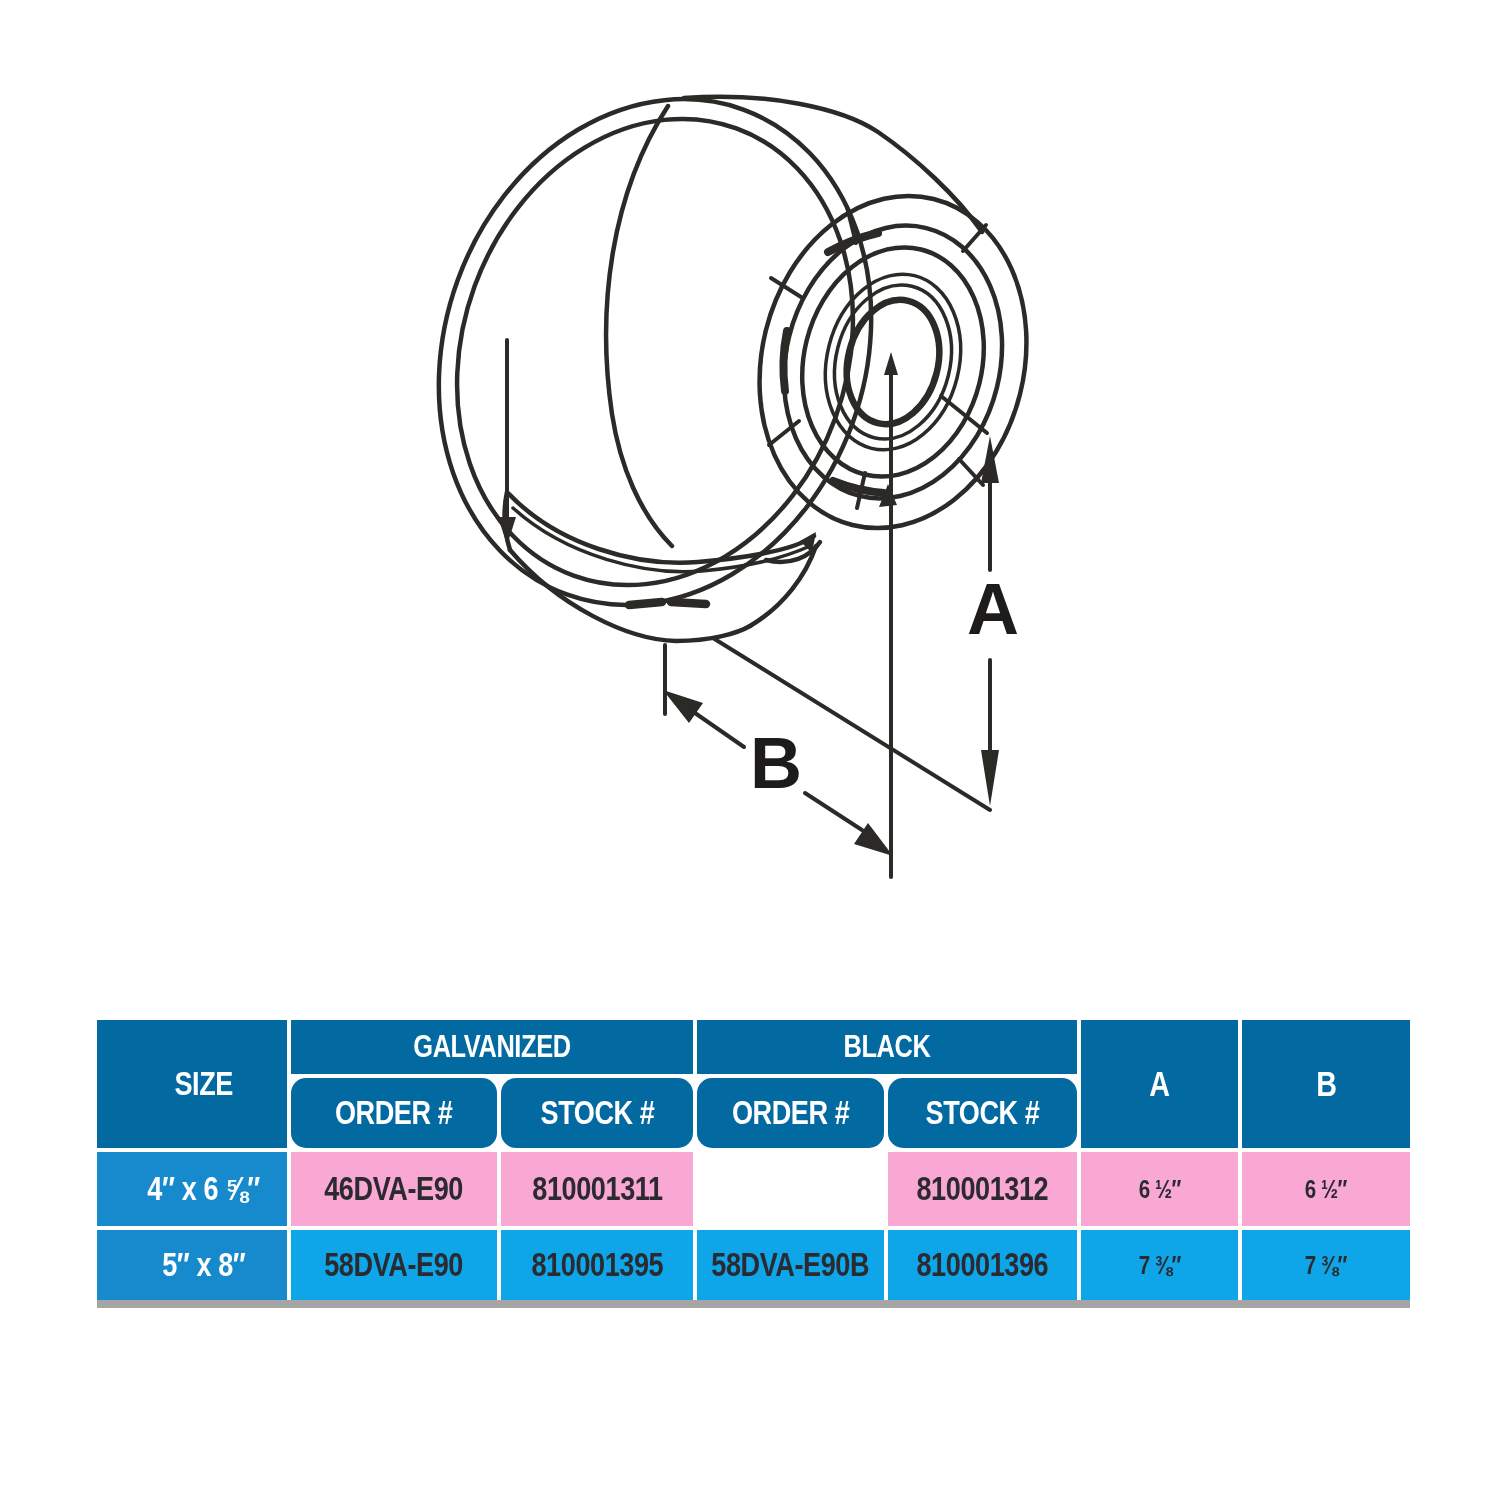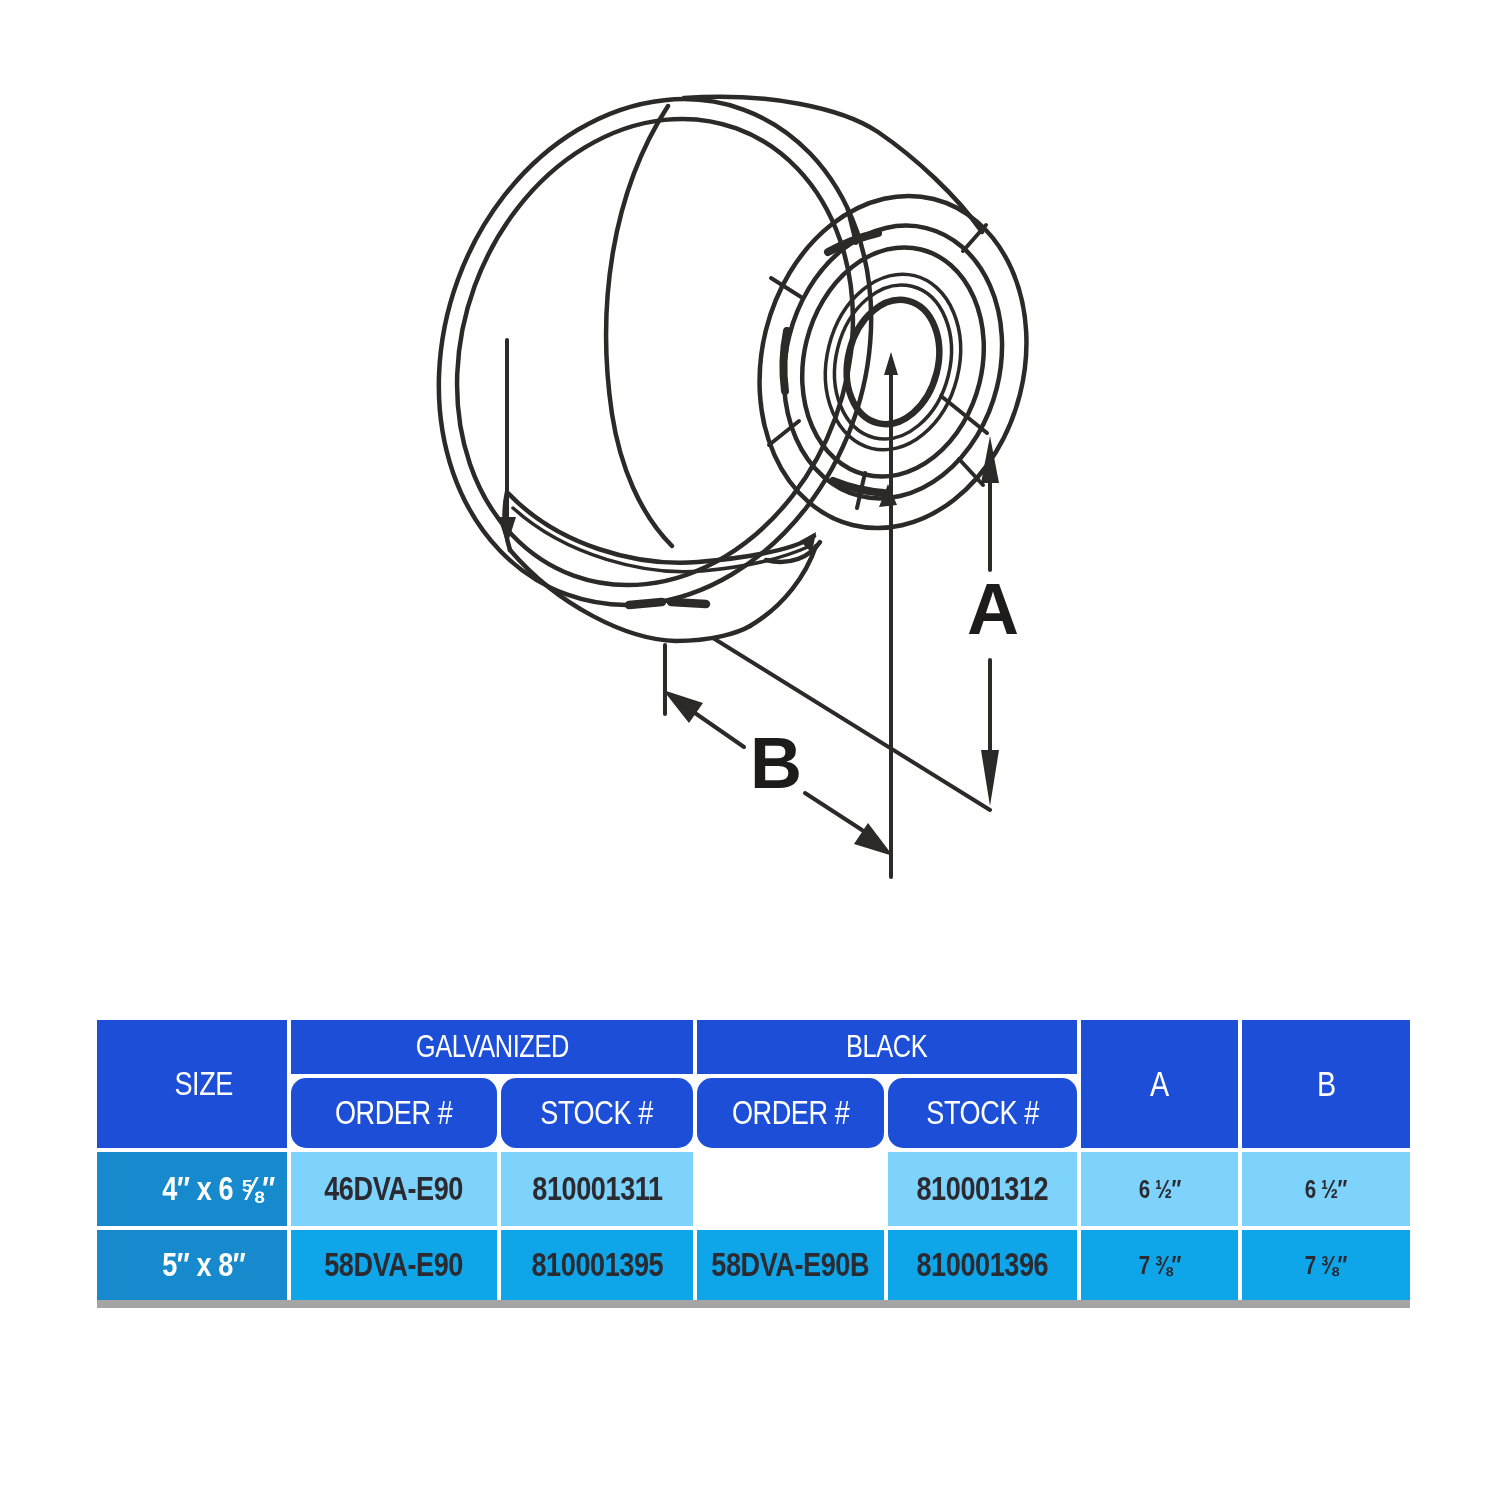--- a/index.html
+++ b/index.html
@@ -6,24 +6,24 @@
   .stage{position:relative;width:1500px;height:1500px;background:#ffffff;overflow:hidden;
          font-family:"Liberation Sans", sans-serif;}
   .diagram-wrap{position:absolute;left:0;top:0;width:1500px;height:1000px;}
   .dim-label{font-family:"Liberation Sans", sans-serif;font-weight:700;font-size:72px;fill:#1d1c1b;}
 
   
   .spec-table{position:absolute;left:97px;top:1020px;width:1313px;}
   .grid{display:grid;grid-template-columns:190px 206px 192px 187px 189px 157px 168px;
         grid-template-rows:54px 70px 74px 70px;gap:4px;background:#ffffff;}
   .cell{display:flex;align-items:center;justify-content:center;overflow:hidden;}
-  .hdr{background:#1d4ed8;color:#ffffff;font-weight:400;}
+  .hdr{background:#0369a1;color:#ffffff;font-weight:700;}
   .hdr-span{grid-row:1/3;}
   .blue{background:#168acc;color:#ffffff;font-weight:700;}
-  .r1{background:#7dd3fc;color:#2b2a30;}
+  .r1{background:#f9a8d4;color:#2b2a30;}
   .r2{background:#0ea5e9;color:#2b2a30;}
   .data{font-weight:700;}
   .cnd{display:inline-block;transform:scaleX(0.82);letter-spacing:-0.5px;white-space:nowrap;}
   .fs-group{font-size:31px;}
   .fs-sub{font-size:33px;border-radius:15px;}
   .fs-size{font-size:33px;padding-left:24px;}
   .fs-ab{font-size:35px;}
   .fs-data{font-size:33px;}
   .fs-val{font-size:25px;}
   .bottom-bar{height:8px;background:#a5a5a5;margin-top:0px;}
@@ -139,21 +139,21 @@
       <div class="cell hdr fs-sub" style="grid-column:3;grid-row:2;">
         <span class="cnd">STOCK #</span>
       </div>
       <div class="cell hdr fs-sub" style="grid-column:4;grid-row:2;">
         <span class="cnd">ORDER #</span>
       </div>
       <div class="cell hdr fs-sub" style="grid-column:5;grid-row:2;">
         <span class="cnd">STOCK #</span>
       </div>
 
-      <div class="cell blue fs-size" style="grid-column:1;grid-row:3;justify-content:flex-end;">
+      <div class="cell blue fs-size" style="grid-column:1;grid-row:3;">
         <span class="cnd">4″ x 6 ⅝″</span>
       </div>
       <div class="cell r1 data fs-data" style="grid-column:2;grid-row:3;">
         <span class="cnd">46DVA-E90</span>
       </div>
       <div class="cell r1 data fs-data" style="grid-column:3;grid-row:3;">
         <span class="cnd">810001311</span>
       </div>
       <div class="cell r1 data fs-data" style="grid-column:5;grid-row:3;">
         <span class="cnd">810001312</span>

